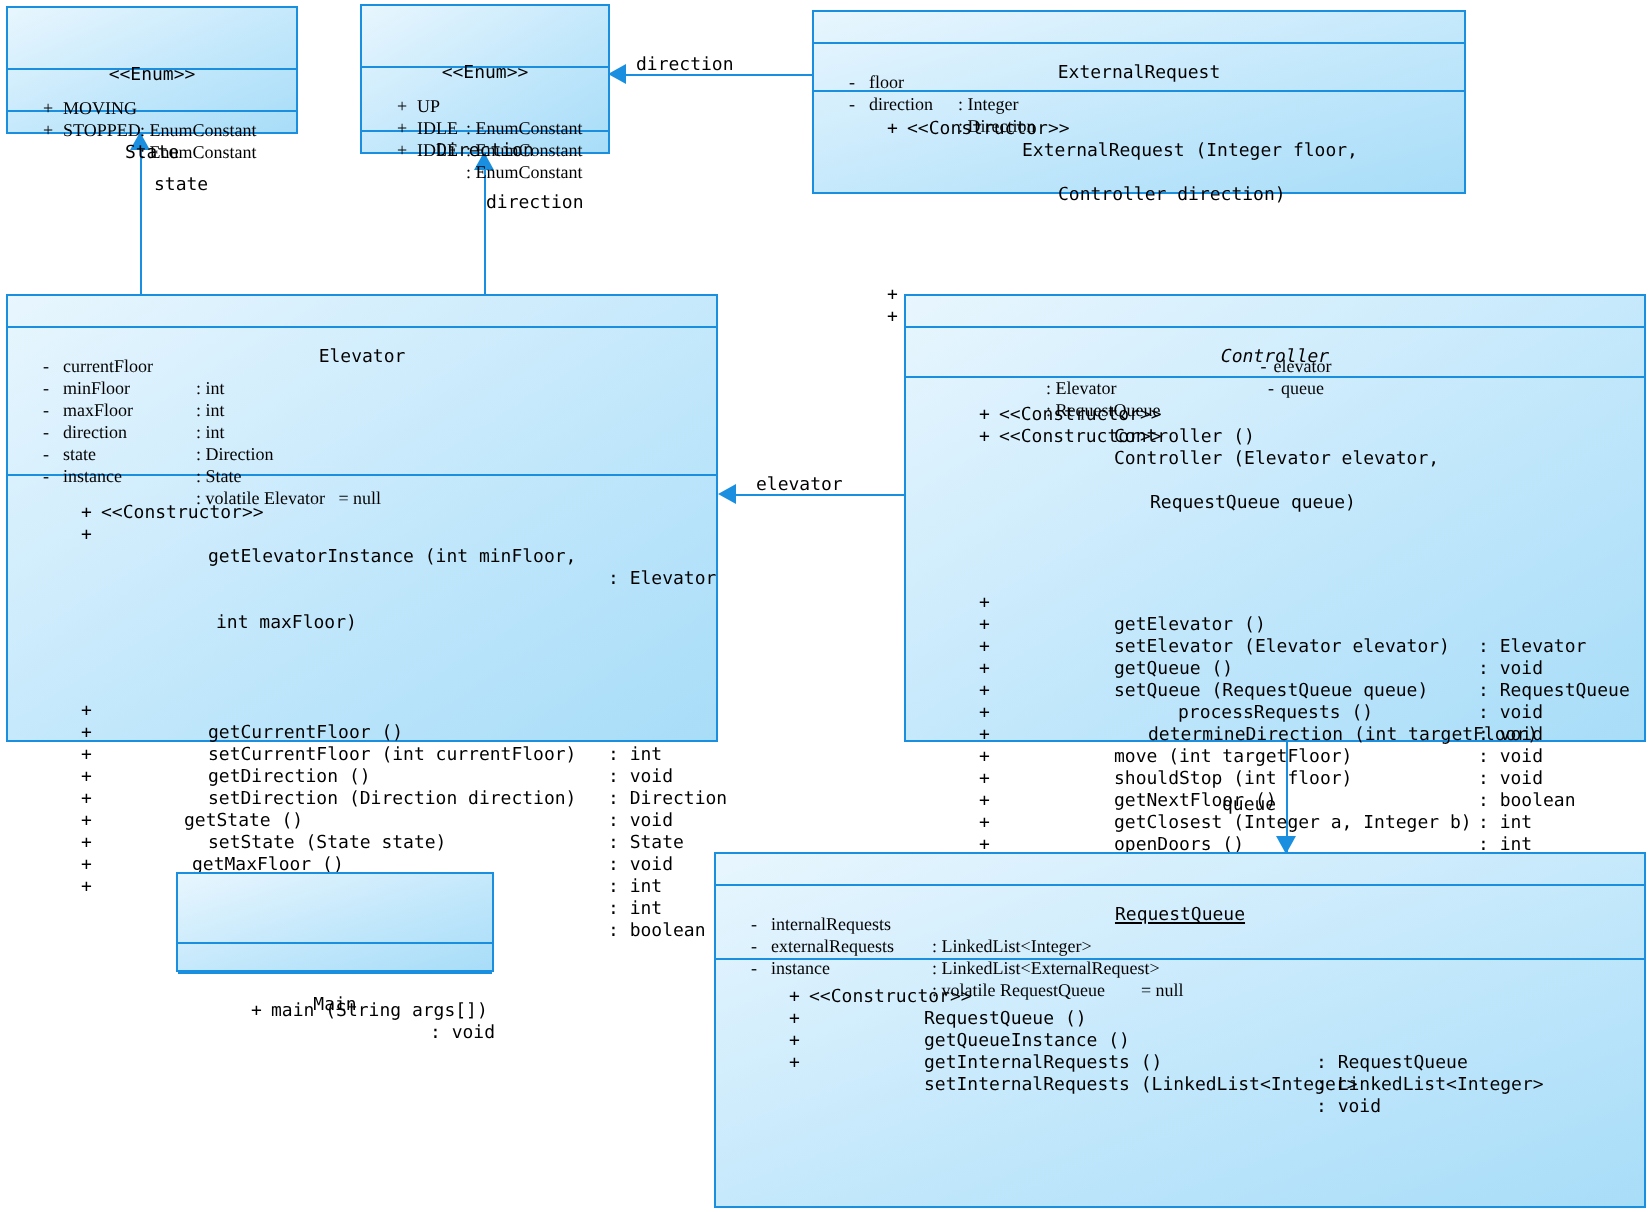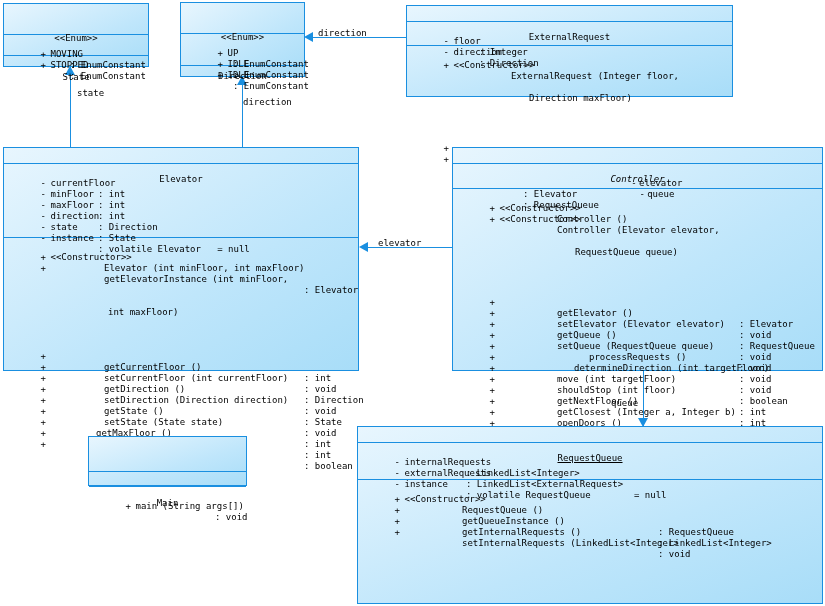--- a/index.html
+++ b/index.html
@@ -48,21 +48,21 @@
     width: 10px;
   }
   .mname { display: inline-block; }
   .mtype {
     position: absolute;
     white-space: pre;
   }
   .cont-line { padding-left: 14px; display: block; line-height: 11px; }
   .gap { height: 6px; }
   .pad-top { padding-top: 3px; }
-  .pad-bot { padding-bottom: 3px; }
+  .pad-bot { padding-bottom: 3px; font-family: Liberation Serif, serif; }
 
   
   .conn {
     position: absolute;
     background: #1a8fe0;
   }
   .conn-v { width: 1px; }
   .conn-h { height: 1px; }
   .arrow-up, .arrow-down, .arrow-left {
     position: absolute;
@@ -157,21 +157,21 @@
     </div>
     <div class="member-row">
       <span class="vis">-</span><span class="mname">direction</span>
       <span class="mtype" style="left:72px;">:&nbsp;<span>Direction</span></span>
     </div>
   </div>
   <div class="compartment last pad-top" style="height:51px;">
     <div class="member-row tall">
       <span class="vis">+</span><span class="mname">&lt;&lt;Constructor&gt;&gt;</span>
       <span class="mtype" style="left:104px;">ExternalRequest (Integer floor,</span>
-      <span class="cont-line" style="padding-left:118px;">Direction maxFloor)</span>
+      <span class="cont-line" style="padding-left:118px;">Controller direction)</span>
     </div>
     <div class="gap"></div>
     <div class="member-row">
       <span class="vis">+</span>
       <span class="mtype" style="left:104px;">getFloor ()</span>
       <span class="mtype" style="left:258px;">: Integer</span>
     </div>
     <div class="member-row">
       <span class="vis">+</span>
       <span class="mtype" style="left:104px;">getDirection ()</span>
@@ -208,21 +208,20 @@
       <span class="mtype" style="left:94px;">: State</span>
     </div>
     <div class="member-row">
       <span class="vis">-</span><span class="mname">instance</span>
       <span class="mtype" style="left:94px;">: volatile Elevator   = null</span>
     </div>
   </div>
   <div class="compartment last pad-top" style="height:132px;">
     <div class="member-row">
       <span class="vis">+</span><span class="mname">&lt;&lt;Constructor&gt;&gt;</span>
-      <span class="mtype" style="left:100px;">Elevator (int minFloor, int maxFloor)</span>
     </div>
     <div class="member-row tall">
       <span class="vis">+</span>
       <span class="mtype" style="left:100px;">getElevatorInstance (int minFloor,</span>
       <span class="mtype" style="left:300px;">: Elevator</span>
       <span class="cont-line" style="padding-left:100px;">int maxFloor)</span>
     </div>
     <div class="member-row">
       <span class="vis">+</span>
       <span class="mtype" style="left:100px;">getCurrentFloor ()</span>
@@ -238,21 +237,21 @@
       <span class="mtype" style="left:100px;">getDirection ()</span>
       <span class="mtype" style="left:300px;">: Direction</span>
     </div>
     <div class="member-row">
       <span class="vis">+</span>
       <span class="mtype" style="left:100px;">setDirection (Direction direction)</span>
       <span class="mtype" style="left:300px;">: void</span>
     </div>
     <div class="member-row">
       <span class="vis">+</span>
-      <span class="mtype" style="left:100px;">getState ()</span>
+      <span class="mtype" style="left:88px;">getState ()</span>
       <span class="mtype" style="left:300px;">: State</span>
     </div>
     <div class="member-row">
       <span class="vis">+</span>
       <span class="mtype" style="left:100px;">setState (State state)</span>
       <span class="mtype" style="left:300px;">: void</span>
     </div>
     <div class="member-row">
       <span class="vis">+</span>
       <span class="mtype" style="left:92px;">getMaxFloor ()</span>

